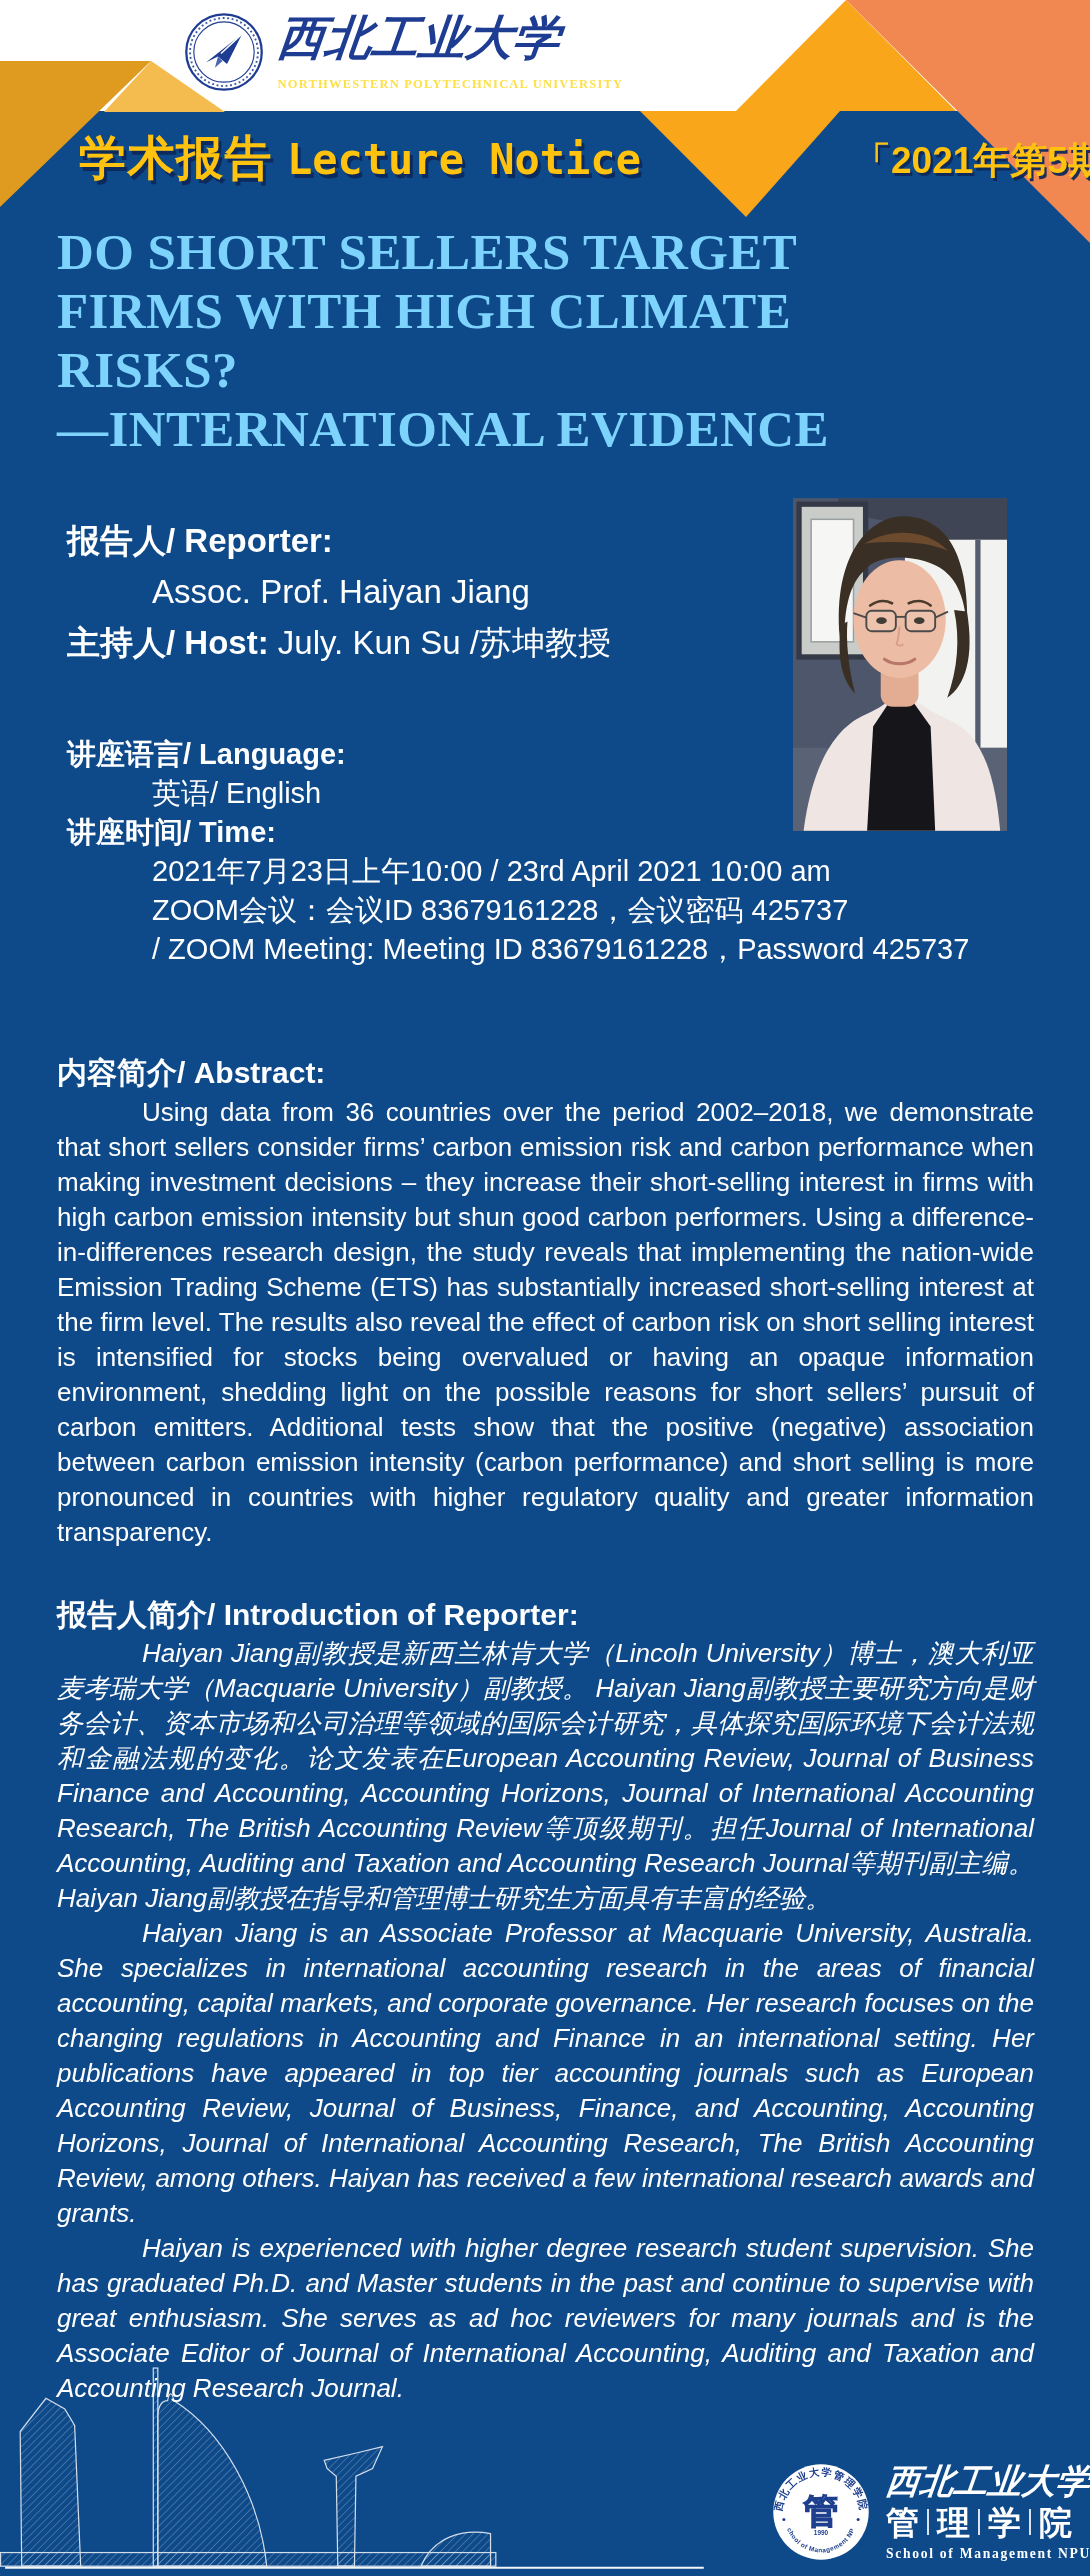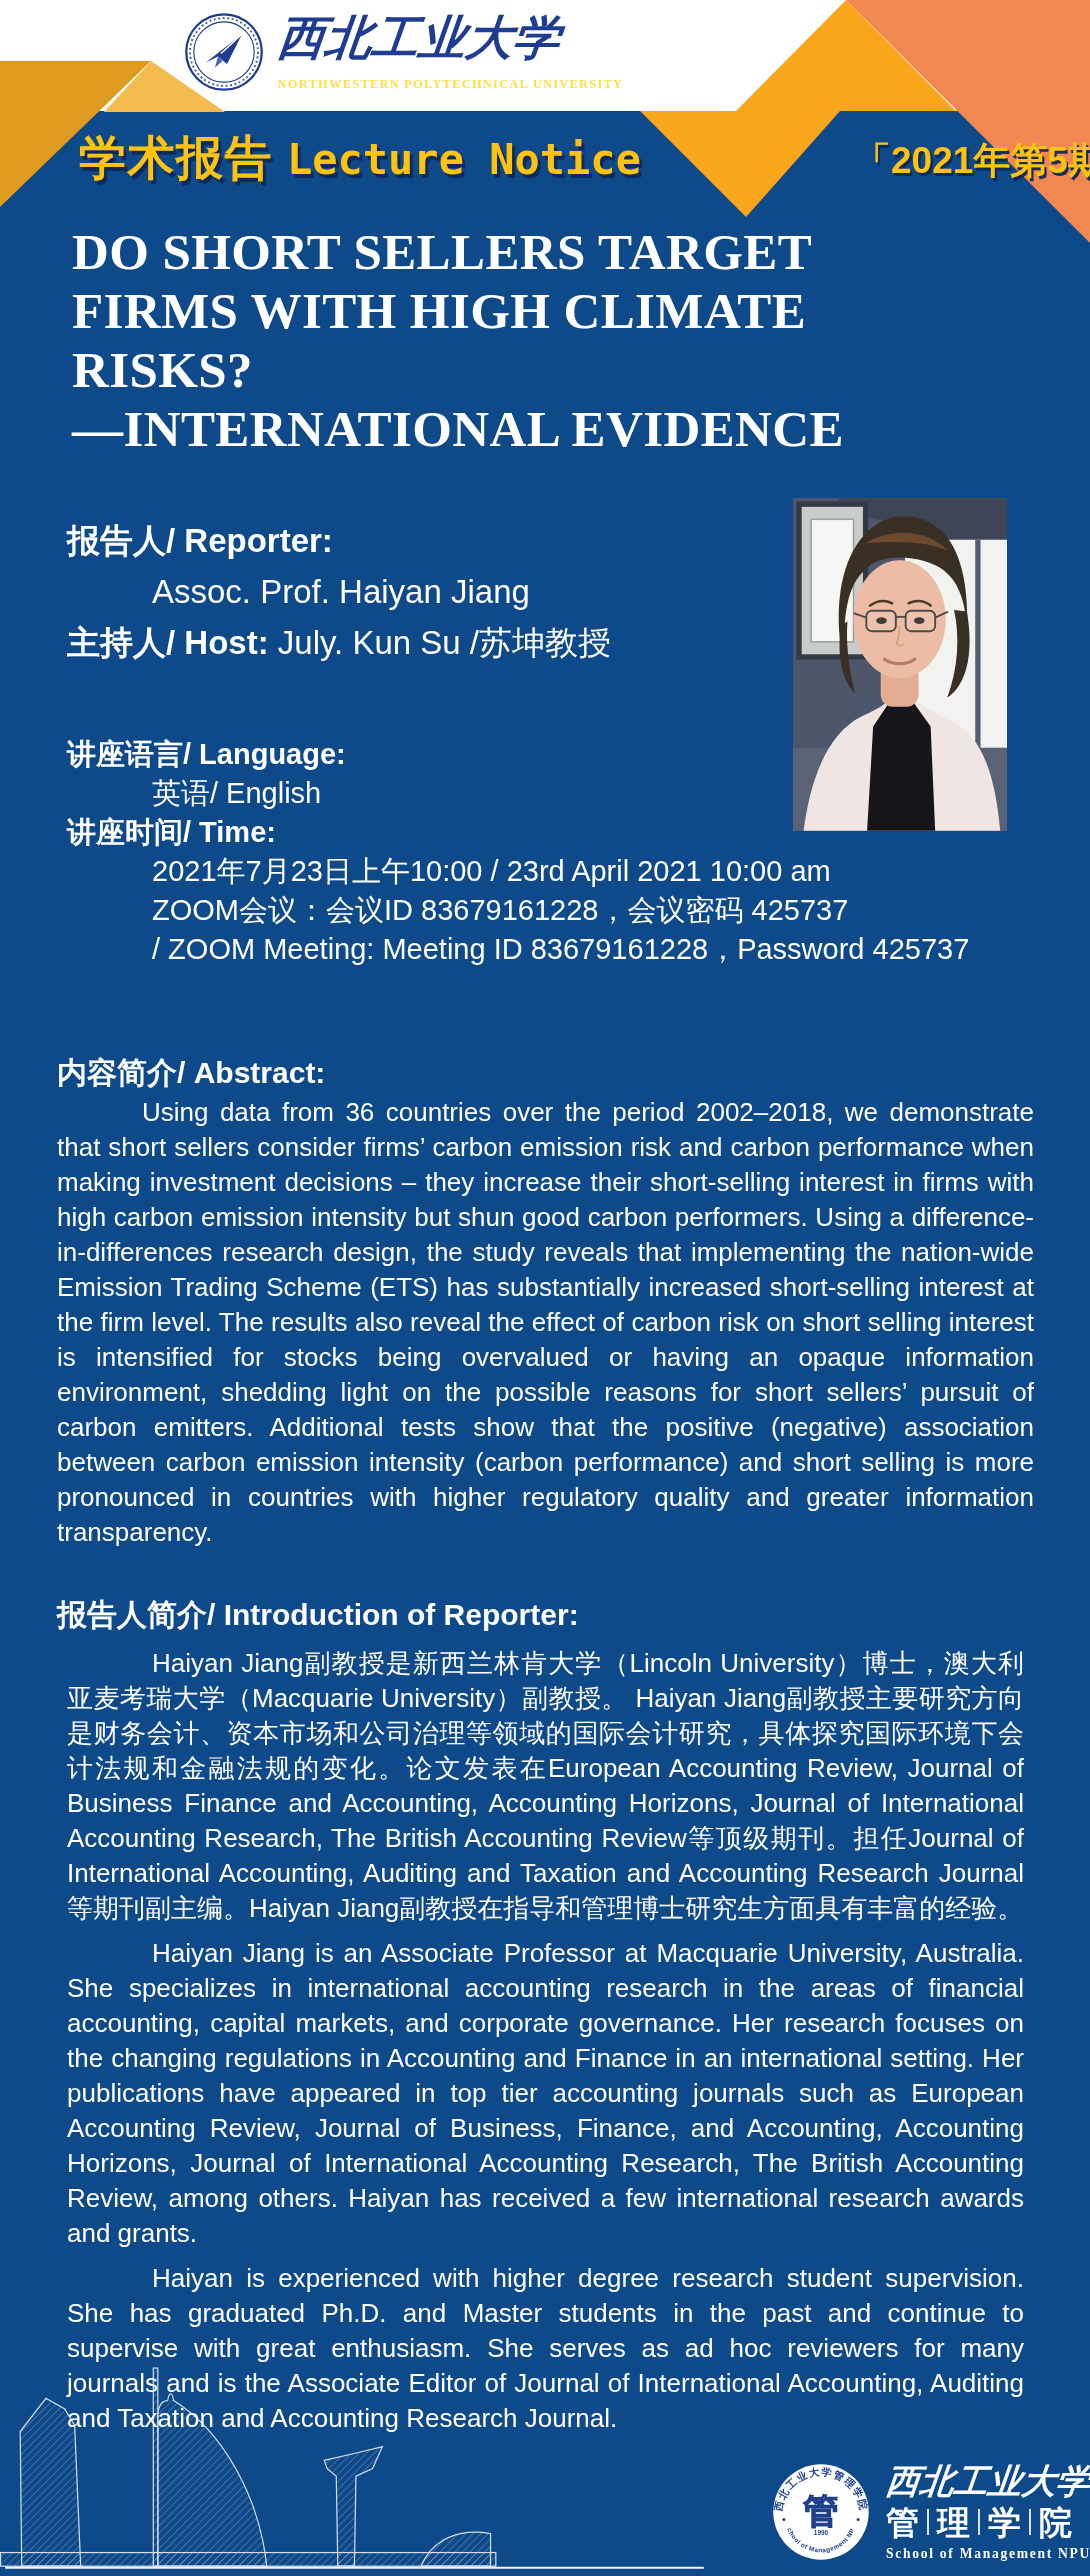--- a/index.html
+++ b/index.html
@@ -31,42 +31,42 @@
 
   
   .banner{position:absolute;left:79px;top:127px;z-index:6;white-space:nowrap;
           color:#FFC20E;text-shadow:3px 3.8px 0 rgba(14,40,92,.95);}
   .banner .cn{font-size:47px;font-weight:800;letter-spacing:1.5px;}
   .banner .en{font-family:"DejaVu Sans Mono",monospace;font-size:42px;font-weight:700;margin-left:10.6px;}
   .issue{position:absolute;left:854px;top:136px;z-index:6;color:#FFC20E;font-weight:800;
          font-size:37px;white-space:nowrap;text-shadow:2.3px 3px 0 rgba(14,40,92,.95);}
 
   
-  .main-title{position:absolute;left:72px;top:223px;width:1000px;z-index:4;
-              font-family:"Liberation Serif",serif;font-weight:700;color:#ffffff;
+  .main-title{position:absolute;left:57px;top:223px;width:1000px;z-index:4;
+              font-family:"Liberation Serif",serif;font-weight:700;color:#7dd3fc;
               font-size:51px;line-height:59px;letter-spacing:0.4px;}
 
   
   .reporter-block{position:absolute;left:67px;top:515px;z-index:4;font-size:33px;line-height:51px;}
   .info-block{position:absolute;left:67px;top:735px;z-index:4;font-size:29px;line-height:39px;}
   .indent{padding-left:85px;}
   .b{font-weight:700;}
 
   
   .photo{position:absolute;left:793px;top:498px;width:214px;height:333px;z-index:4;}
 
   
   .sec-heading{position:absolute;left:57px;z-index:4;font-size:30px;font-weight:700;}
   .abstract-heading{top:1053px;}
   .abstract-text{position:absolute;left:57px;top:1095px;width:977px;z-index:4;
                  font-size:26px;line-height:35px;text-align:justify;text-indent:85px;}
   .intro-heading{top:1595px;}
   .intro-flow{position:absolute;left:57px;top:1636px;width:977px;z-index:4;
               font-size:26px;line-height:35px;text-align:justify;}
-  .intro-flow p{margin:10px;text-indent:85px;}
+  .intro-flow p{margin:0;text-indent:85px;font-style:italic;}
 
   
   .sketch{position:absolute;left:0;top:2362px;width:727px;height:214px;z-index:2;}
   .footer-logo{position:absolute;left:771px;top:2462px;z-index:4;display:flex;gap:15px;align-items:flex-start;}
   .footer-seal{width:100px;height:100px;}
   .footer-text{display:flex;flex-direction:column;width:186px;}
   .footer-cal{font-family:"DejaVu Serif","Liberation Serif",serif;font-style:italic;font-weight:700;
               font-size:34px;line-height:38px;color:#fff;transform:skewX(-6deg);white-space:nowrap;}
   .school-row{display:flex;align-items:center;justify-content:space-between;margin-top:4.5px;width:186px;}
   .school-char{font-size:33px;font-weight:700;line-height:35px;}

